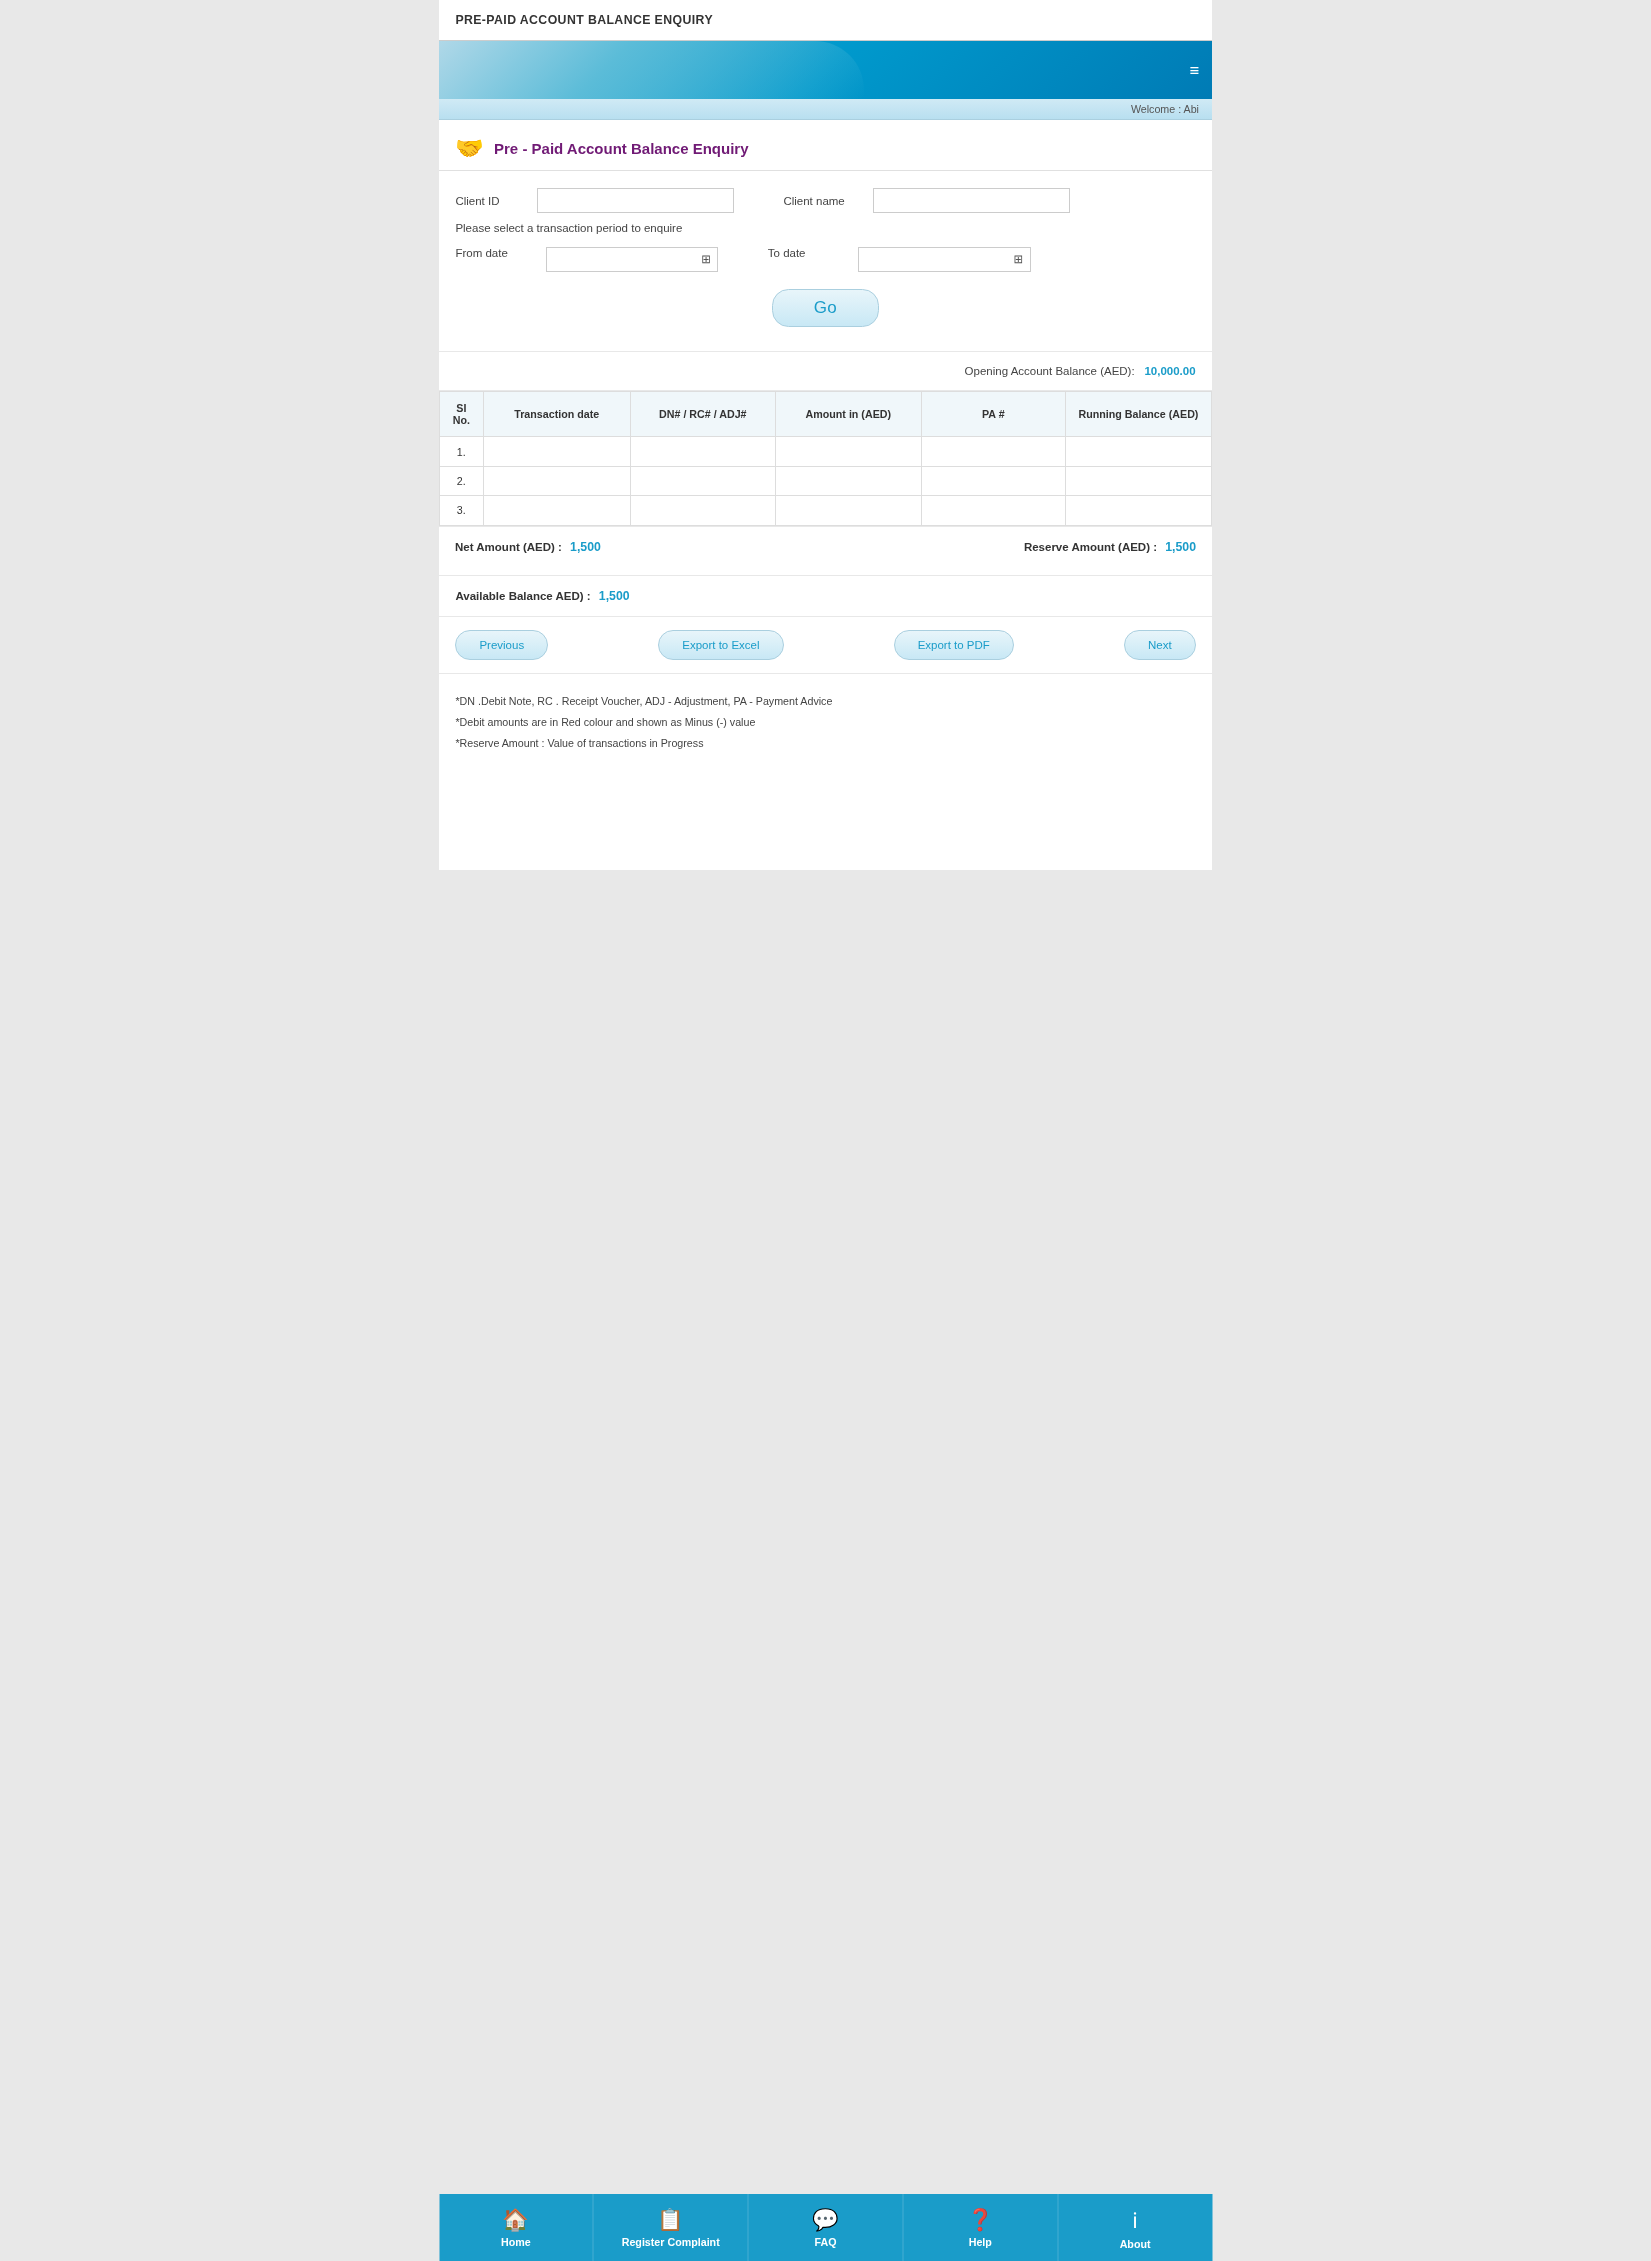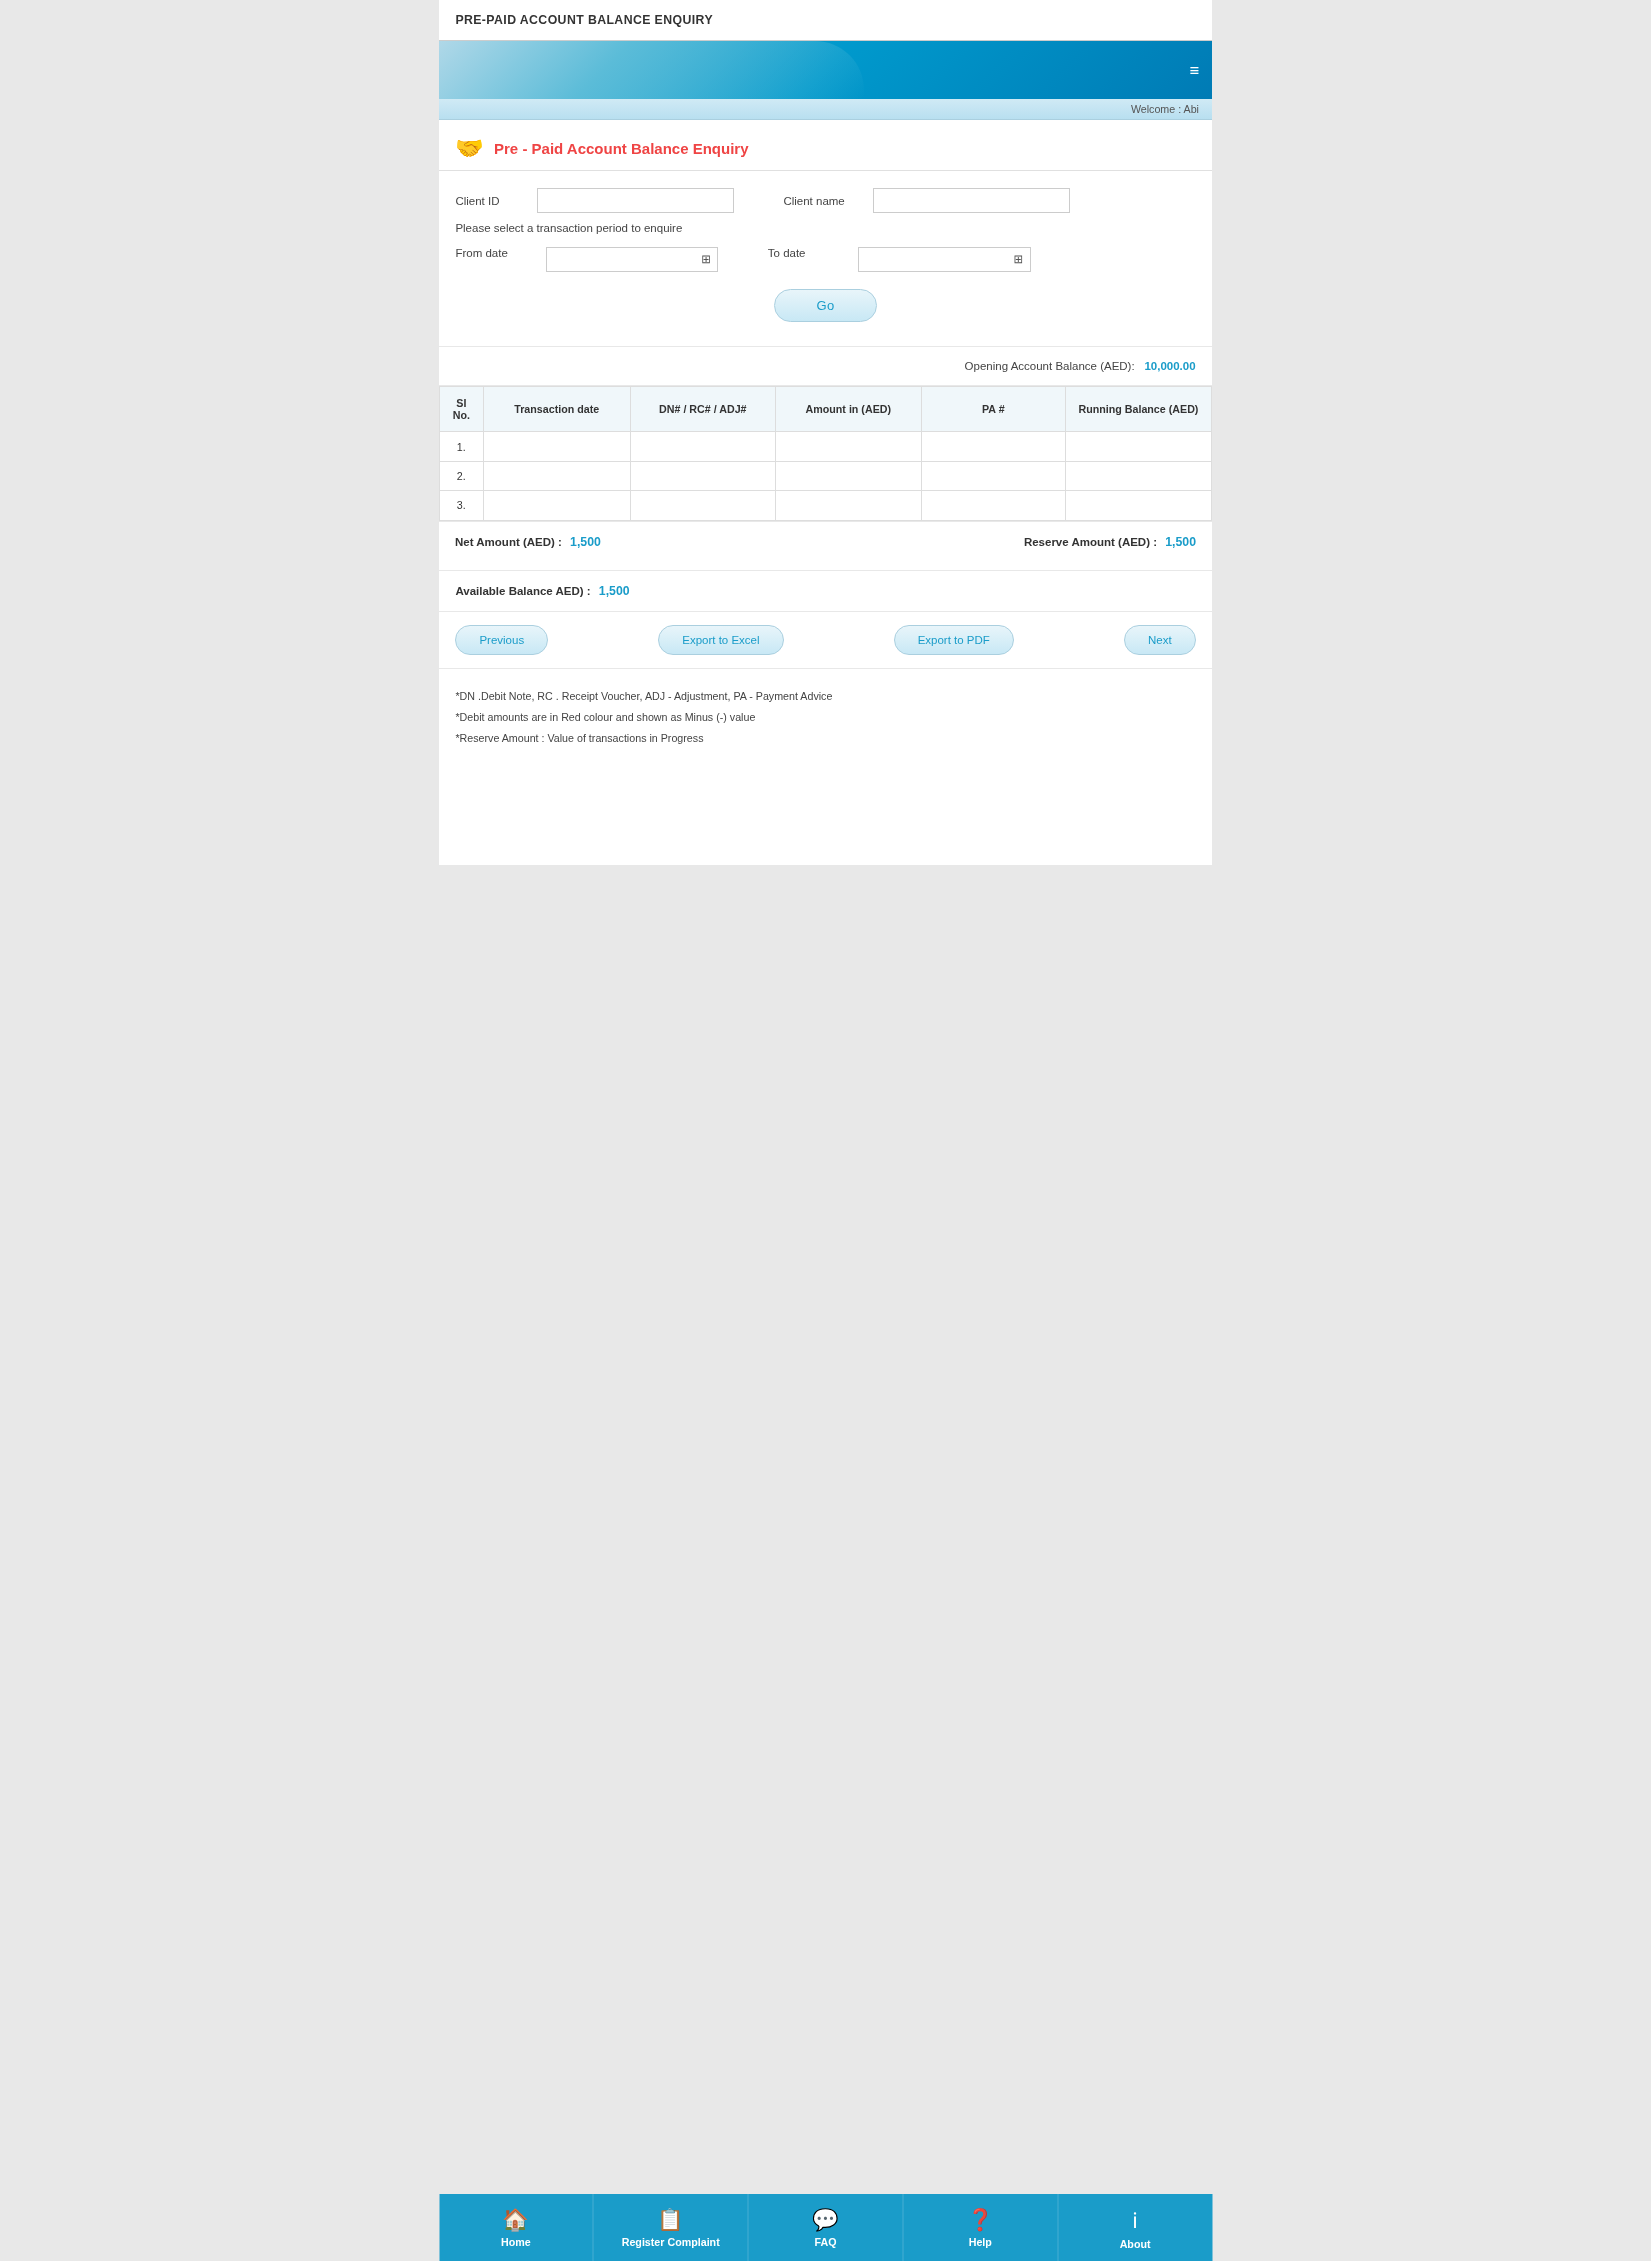--- a/index.html
+++ b/index.html
@@ -70,21 +70,21 @@
       display: flex;
       align-items: center;
       padding: 15px 16.4px 8.2px 16.4px;
       border-bottom: 0.8px solid #e0e0e0;
     }
     .page-icon {
       font-size: 23px;
       margin-right: 10px;
     }
     .page-title {
-      color: #ef4444;
+      color: #701a75;
       font-size: 15px;
       font-weight: bold;
     }
 
     
     .form-section {
       padding: 16.4px 16.4px;
       border-bottom: 0.8px solid #e8e8e8;
     }
     .form-row {
@@ -148,21 +148,21 @@
     .go-btn-row {
       display: flex;
       justify-content: center;
       padding: 16.4px 0 8.2px 0;
     }
     .go-btn {
       background: linear-gradient(to bottom, #e8f5fa, #c8e8f5);
       border: 0.8px solid #aacfdf;
       border-radius: 16.4px;
       padding: 8.2px 41px;
-      font-size: 13px;
+      font-size: 17px;
       color: #1a9cc9;
       cursor: pointer;
       letter-spacing: 0.4px;
     }
 
     
     .opening-balance {
       padding: 13px 16.4px;
       text-align: right;
       font-size: 11.5px;

